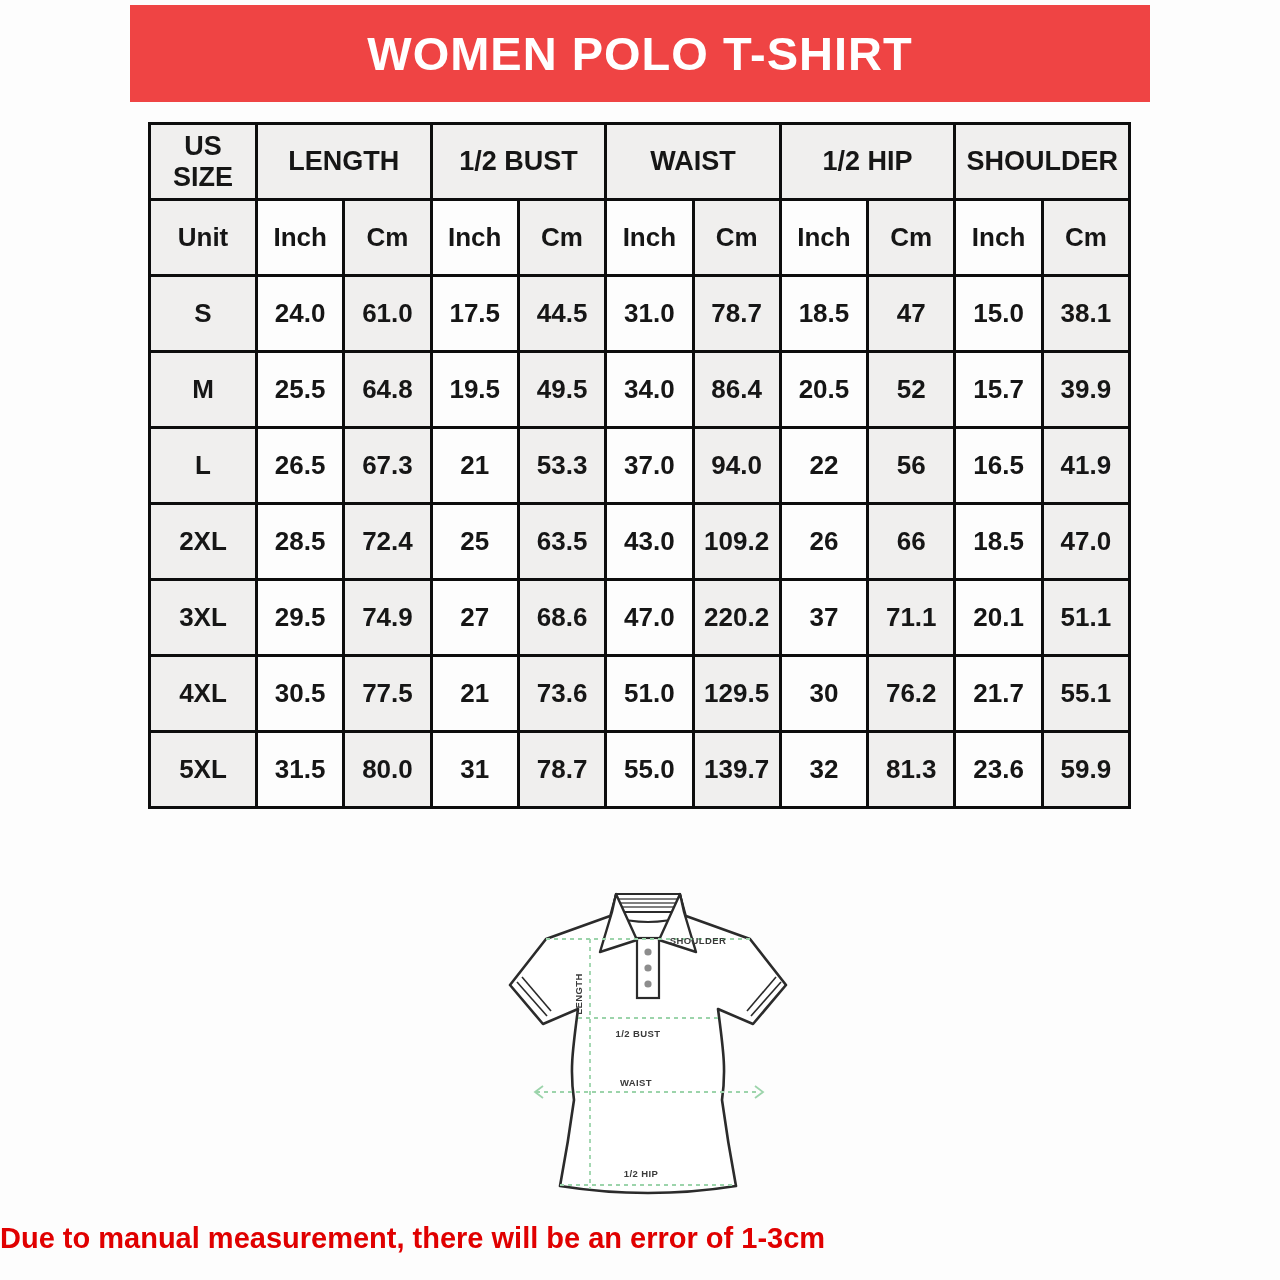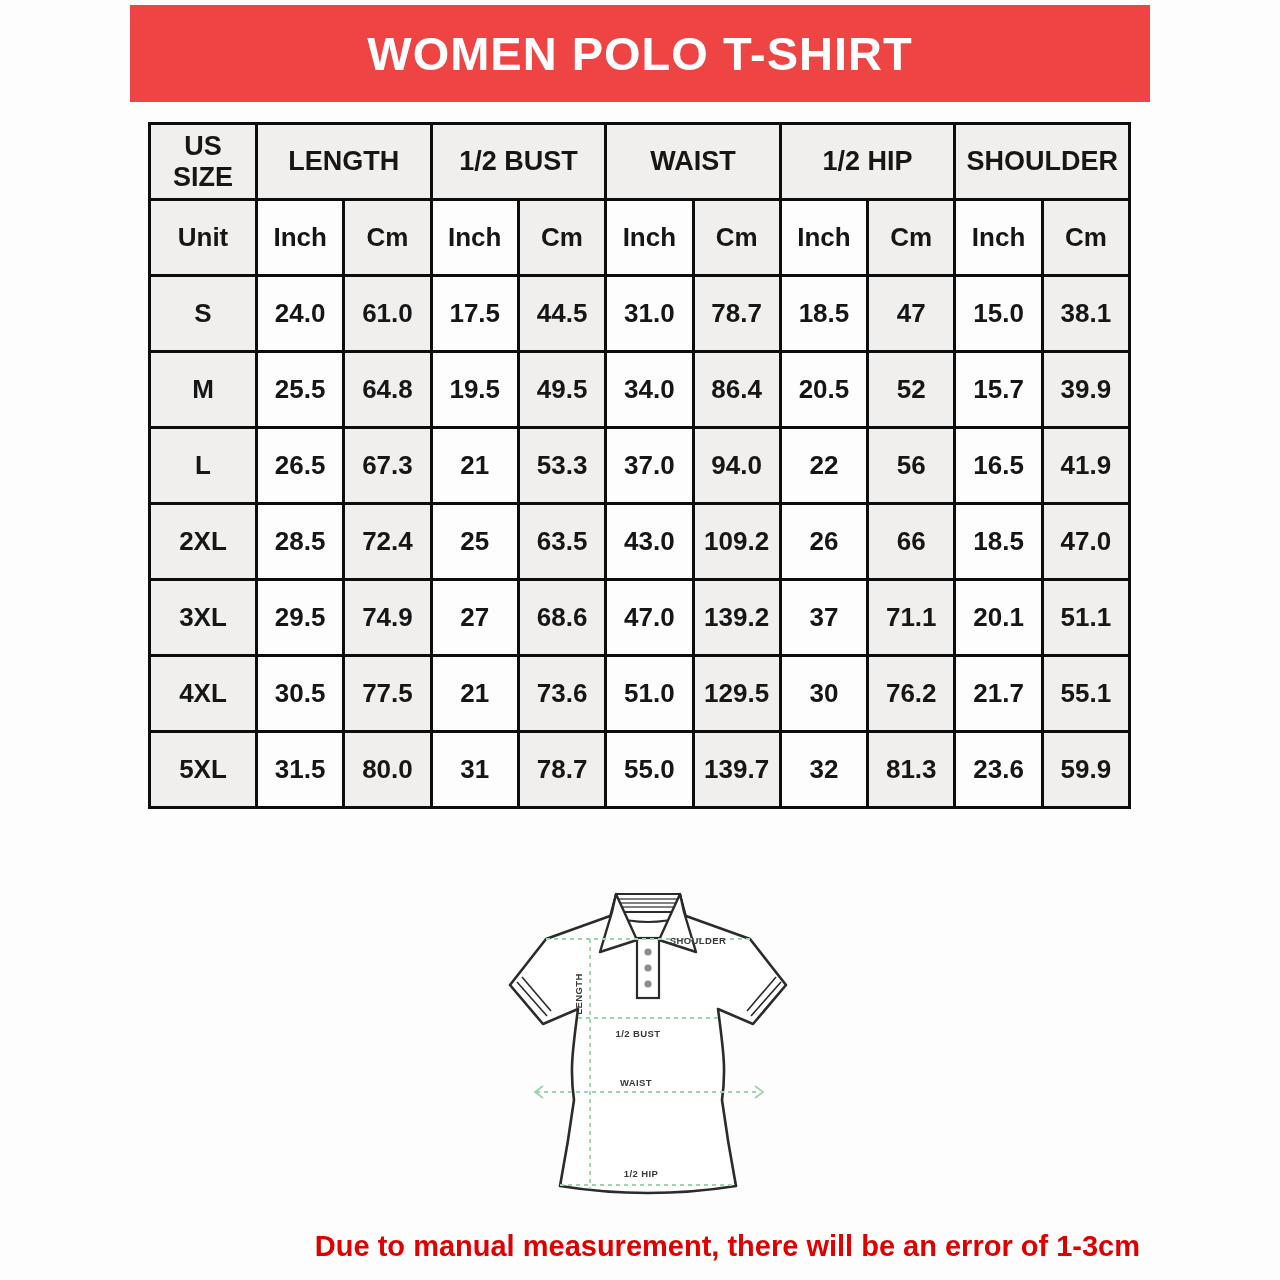--- a/index.html
+++ b/index.html
@@ -36,24 +36,23 @@
   }
   .size-table thead tr.group-row th { font-size:27px; background:#f0efee; }
   .size-table thead tr.unit-row th  { font-size:26px; }
   .size-table td { font-size:26px; }
   .shade { background:#f0efee !important; }
   .shirt-wrap {
     position:absolute; left:498px; top:886px; width:302px; height:330px;
   }
   .footer-note {
     position:absolute; left:0; top:1222px; width:1140px;
-    text-align:right;
+    text-align:left;
     color:#e00000; font-size:29px; font-weight:bold;
     white-space:nowrap;
-    margin-top:8px;
   }
   svg text.diagram-label {
     font-family:"Liberation Sans", sans-serif;
     font-size:9.5px; font-weight:bold; fill:#3a3a3a; letter-spacing:0.4px;
   }
 </style>
 </head>
 <body>
 
 <div class="page">
@@ -143,21 +142,21 @@
           <td>18.5</td>
           <td class="shade">47.0</td>
         </tr>
         <tr>
           <td class="shade">3XL</td>
           <td>29.5</td>
           <td class="shade">74.9</td>
           <td>27</td>
           <td class="shade">68.6</td>
           <td>47.0</td>
-          <td class="shade">139.2</td>
+          <td class="shade">220.2</td>
           <td>37</td>
           <td class="shade">71.1</td>
           <td>20.1</td>
           <td class="shade">51.1</td>
         </tr>
         <tr>
           <td class="shade">4XL</td>
           <td>30.5</td>
           <td class="shade">77.5</td>
           <td>21</td>

